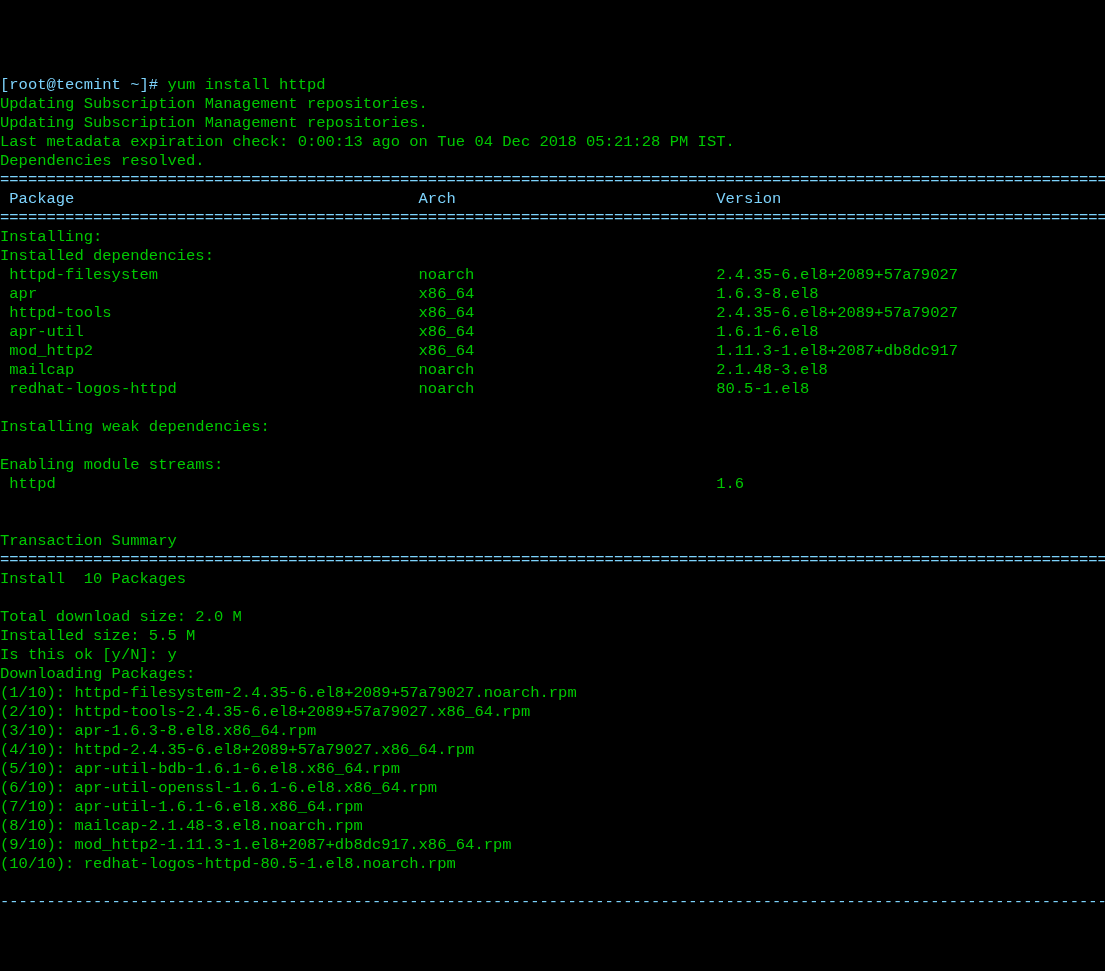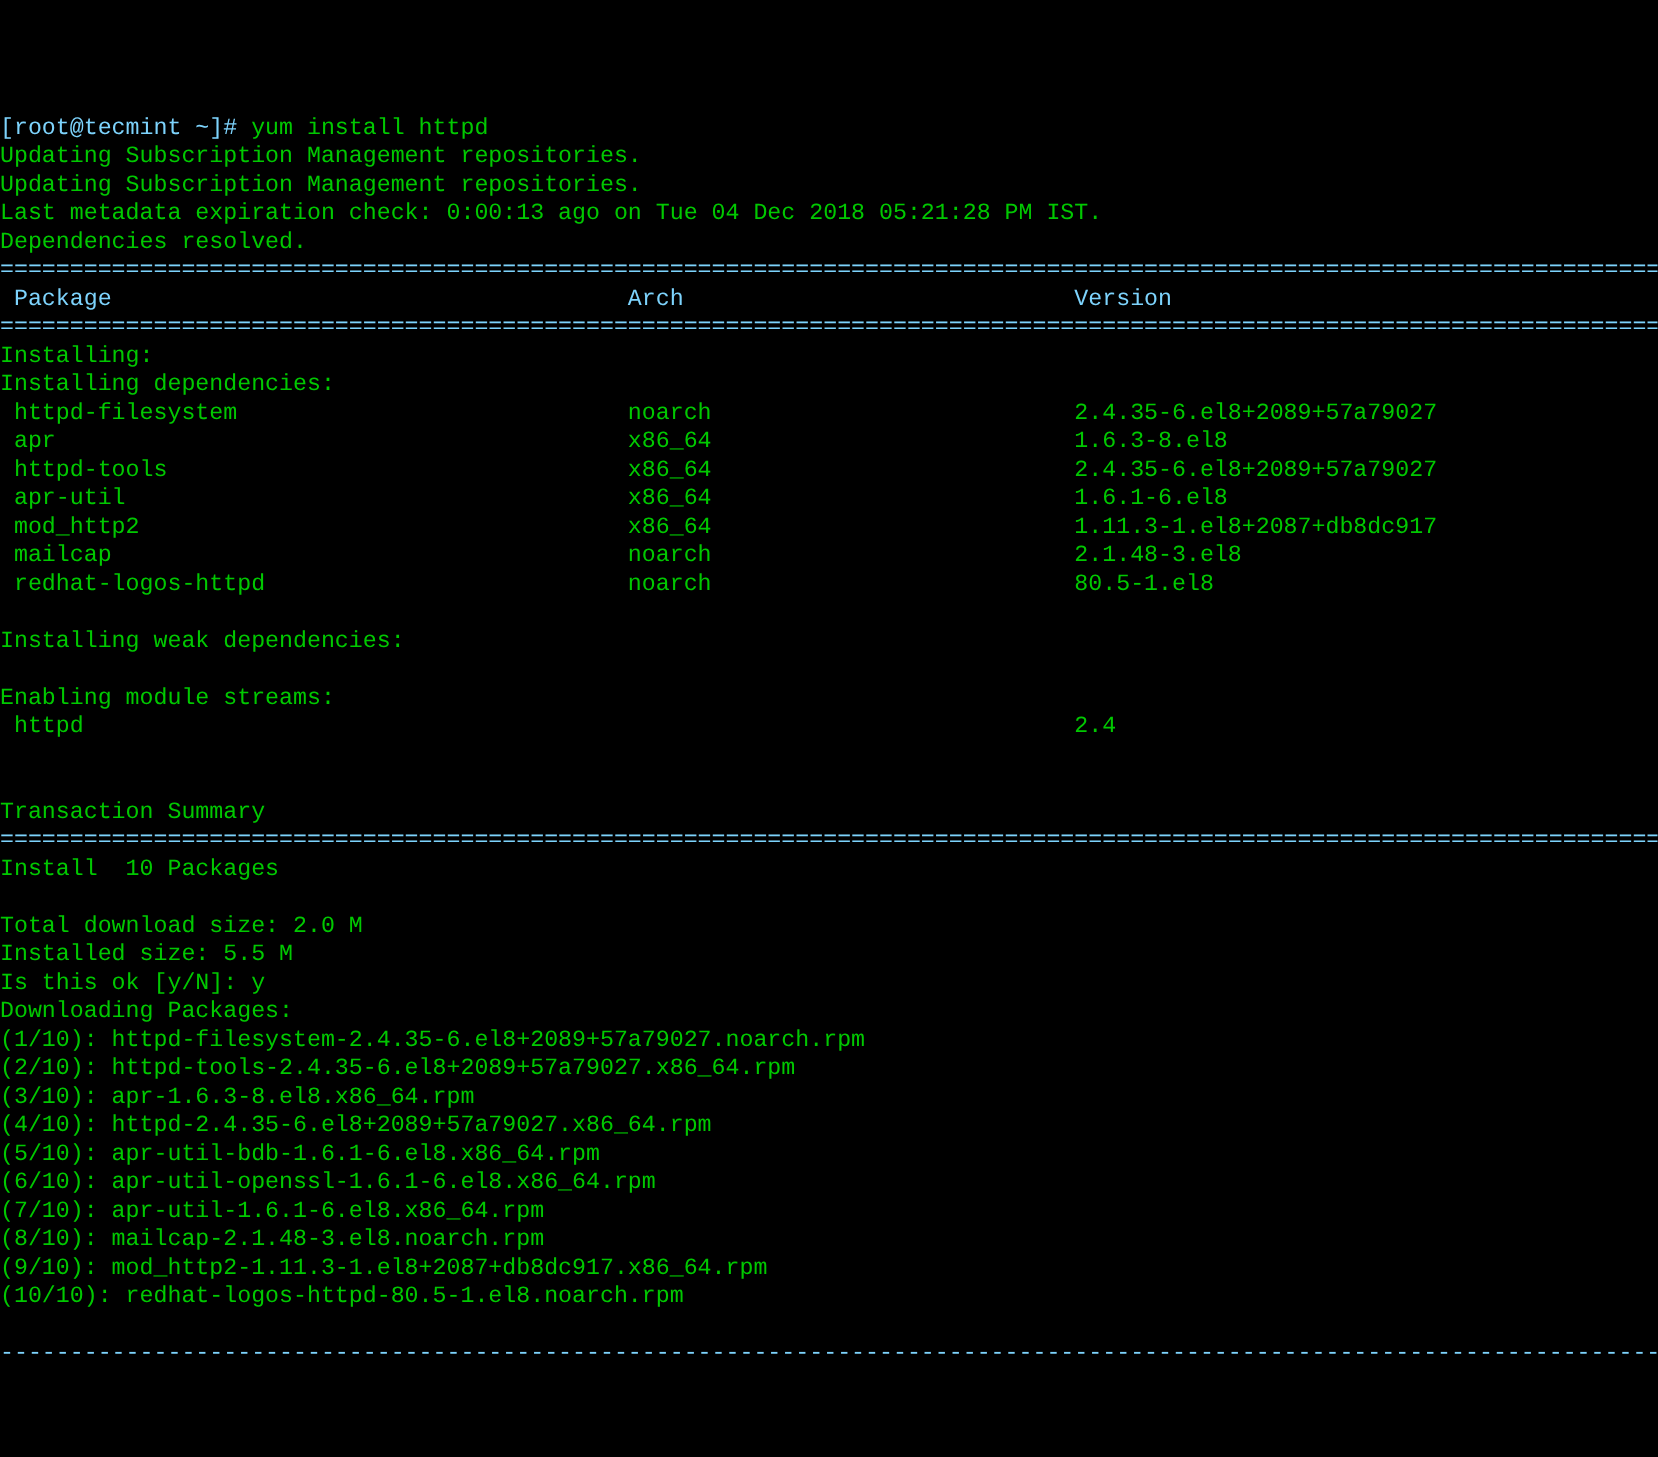--- a/index.html
+++ b/index.html
@@ -27,26 +27,26 @@
 <div class="terminal">
 <span><span class="cyan">[root@tecmint ~]# </span><span>yum install httpd</span></span>
 <span class="line">Updating Subscription Management repositories.</span>
 <span class="line">Updating Subscription Management repositories.</span>
 <span class="line">Last metadata expiration check: 0:00:13 ago on Tue 04 Dec 2018 05:21:28 PM IST.</span>
 <span class="line">Dependencies resolved.</span>
 <span class="line cyan" id="div1">=======================================================================================================================</span>
 <span class="line cyan" id="hdr"> Package                                     Arch                            Version</span>
 <span class="line cyan" id="div2">=======================================================================================================================</span>
 <span class="line">Installing:</span>
-<span class="line">Installing dependencies:</span>
+<span class="line">Installed dependencies:</span>
 <div id="pkg-deps"><div class="line"> httpd-filesystem                            noarch                          2.4.35-6.el8+2089+57a79027</div><div class="line"> apr                                         x86_64                          1.6.3-8.el8</div><div class="line"> httpd-tools                                 x86_64                          2.4.35-6.el8+2089+57a79027</div><div class="line"> apr-util                                    x86_64                          1.6.1-6.el8</div><div class="line"> mod_http2                                   x86_64                          1.11.3-1.el8+2087+db8dc917</div><div class="line"> mailcap                                     noarch                          2.1.48-3.el8</div><div class="line"> redhat-logos-httpd                          noarch                          80.5-1.el8</div></div>
 <span class="line">Installing weak dependencies:</span>
 <div id="pkg-weak"></div>
 <span class="line">Enabling module streams:</span>
-<div id="pkg-streams"><div class="line"> httpd                                                                       2.4</div></div>
+<div id="pkg-streams"><div class="line"> httpd                                                                       1.6</div></div>
 <span class="line"> </span>
 <span class="line">Transaction Summary</span>
 <span class="line cyan" id="div3">=======================================================================================================================</span>
 <span class="line">Install  10 Packages</span>
 <span class="line"> </span>
 <span class="line">Total download size: 2.0 M</span>
 <span class="line">Installed size: 5.5 M</span>
 <span><span>Is this ok [y/N]: </span><span>y</span></span>
 <span class="line">Downloading Packages:</span>
 <div id="downloads"><div class="line">(1/10): httpd-filesystem-2.4.35-6.el8+2089+57a79027.noarch.rpm</div><div class="line">(2/10): httpd-tools-2.4.35-6.el8+2089+57a79027.x86_64.rpm</div><div class="line">(3/10): apr-1.6.3-8.el8.x86_64.rpm</div><div class="line">(4/10): httpd-2.4.35-6.el8+2089+57a79027.x86_64.rpm</div><div class="line">(5/10): apr-util-bdb-1.6.1-6.el8.x86_64.rpm</div><div class="line">(6/10): apr-util-openssl-1.6.1-6.el8.x86_64.rpm</div><div class="line">(7/10): apr-util-1.6.1-6.el8.x86_64.rpm</div><div class="line">(8/10): mailcap-2.1.48-3.el8.noarch.rpm</div><div class="line">(9/10): mod_http2-1.11.3-1.el8+2087+db8dc917.x86_64.rpm</div><div class="line">(10/10): redhat-logos-httpd-80.5-1.el8.noarch.rpm</div></div>

